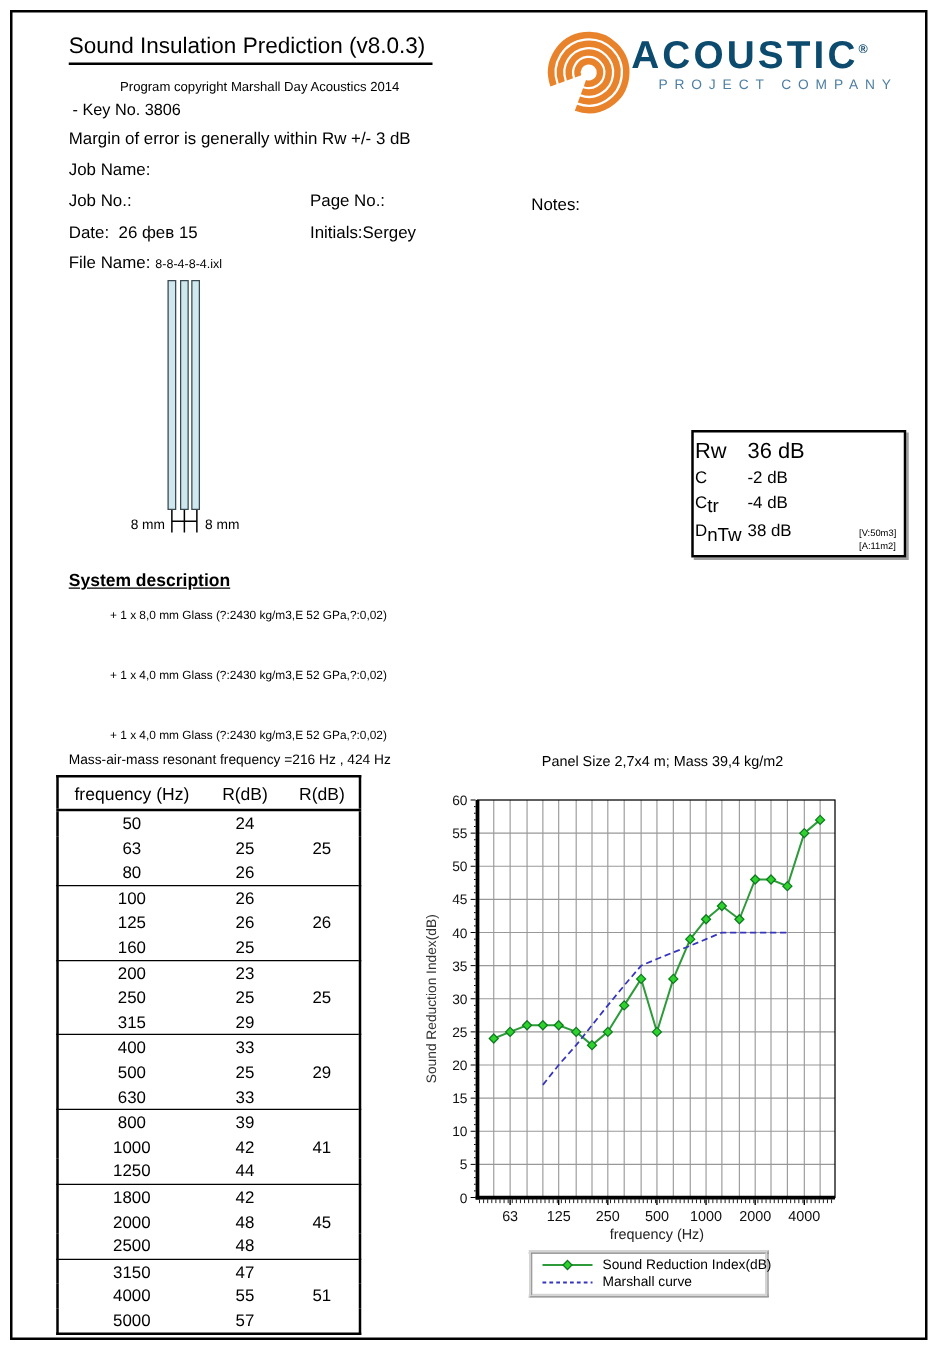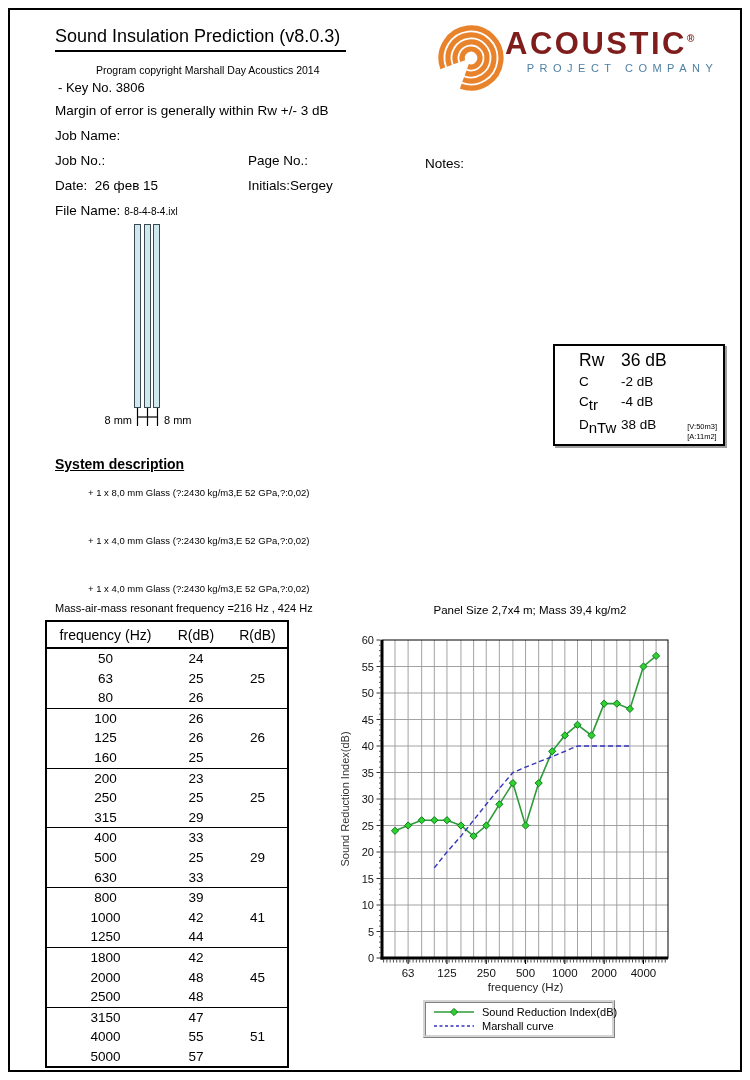--- a/index.html
+++ b/index.html
@@ -19,21 +19,21 @@
   .filename-value{font-size:10px;margin-left:4px;}
   
   .logo-text{left:505px;top:28px;width:235px;}
   .logo-name{font-size:31px;font-weight:bold;letter-spacing:2.5px;line-height:1;}
   .logo-reg{font-size:10px;vertical-align:12px;letter-spacing:0;}
   .logo-sub{font-size:11px;letter-spacing:5.5px;margin-top:3px;text-align:center;}
   
   .pane{position:absolute;top:0;width:5px;height:182px;border:1px solid #3a4a50;background:#cfe8f0;}
   .dim-label{font-size:11px;}
   
-  .rw-box{left:553px;top:344px;width:172px;height:102px;border:2px solid #000;box-shadow:2px 2px 0 #9f9f9f;background:#fff;box-sizing:border-box;padding:4px 6px 2px 24px;display:flex;flex-direction:column;justify-content:space-between;}
+  .rw-box{left:553px;top:344px;width:172px;height:102px;border:2px solid #000;box-shadow:2px 2px 0 #9f9f9f;background:#fff;box-sizing:border-box;padding:4px 6px 2px 1px;display:flex;flex-direction:column;justify-content:space-between;}
   .rw-row{display:flex;align-items:baseline;font-size:13.5px;line-height:1.15;}
   .rw-row .rw-label{width:42px;}
   .rw-big{font-size:17.5px;}
   .rw-sub{font-size:15px;text-align:center;}
   .rw-notes{margin-left:auto;font-size:7.5px;line-height:1.3;text-align:left;}
   .rw-notes span{display:block;}
   
   .sysheading{left:55px;top:456px;font-size:14px;font-weight:bold;text-decoration:underline;}
   .sysline{left:88px;font-size:9.5px;}
   .massnote{left:55px;top:602px;font-size:11px;}
@@ -62,21 +62,21 @@
 
 <svg class="abs" style="left:433px;top:22px;" width="72" height="74" viewBox="0 0 72 74">
   <g fill="none" stroke="#E8822B" stroke-width="5.2">
     <path d="M 9.81 46.26 A 30 30 0 1 1 27.74 64.19"></path>
     <path d="M 16.39 43.87 A 23 23 0 1 1 30.13 57.61"></path>
     <path d="M 22.96 41.47 A 16 16 0 1 1 32.53 51.03"></path>
     <path d="M 29.54 39.08 A 9 9 0 1 1 34.92 44.46"></path>
   </g>
 </svg>
 <div class="abs logo-text">
-  <div class="logo-name" style="color:#7f1d1d;"><span>ACOUSTIC</span><span class="logo-reg">®</span></div>
+  <div class="logo-name" style="color:#0c4a6e;"><span>ACOUSTIC</span><span class="logo-reg">®</span></div>
   <div class="logo-sub" style="color:#4D7FA3;">PROJECT COMPANY</div>
 </div>
 
 <div class="abs jobline" style="left:55px;top:128px;">Job Name:</div>
 <div class="abs jobline" style="left:55px;top:153px;">Job No.:</div>
 <div class="abs jobline" style="left:248px;top:153px;">Page No.:</div>
 <div class="abs jobline" style="left:425px;top:156px;">Notes:</div>
 <div class="abs jobline" style="left:55px;top:178px;"><span>Date:</span>&nbsp;&nbsp;<span>26 фев 15</span></div>
 <div class="abs jobline" style="left:248px;top:178px;"><span>Initials:</span><span>Sergey</span></div>
 <div class="abs" style="left:55px;top:201px;text-align:center;"><span class="filename-label">File Name:</span><span class="filename-value">8-8-4-8-4.ixl</span></div>

